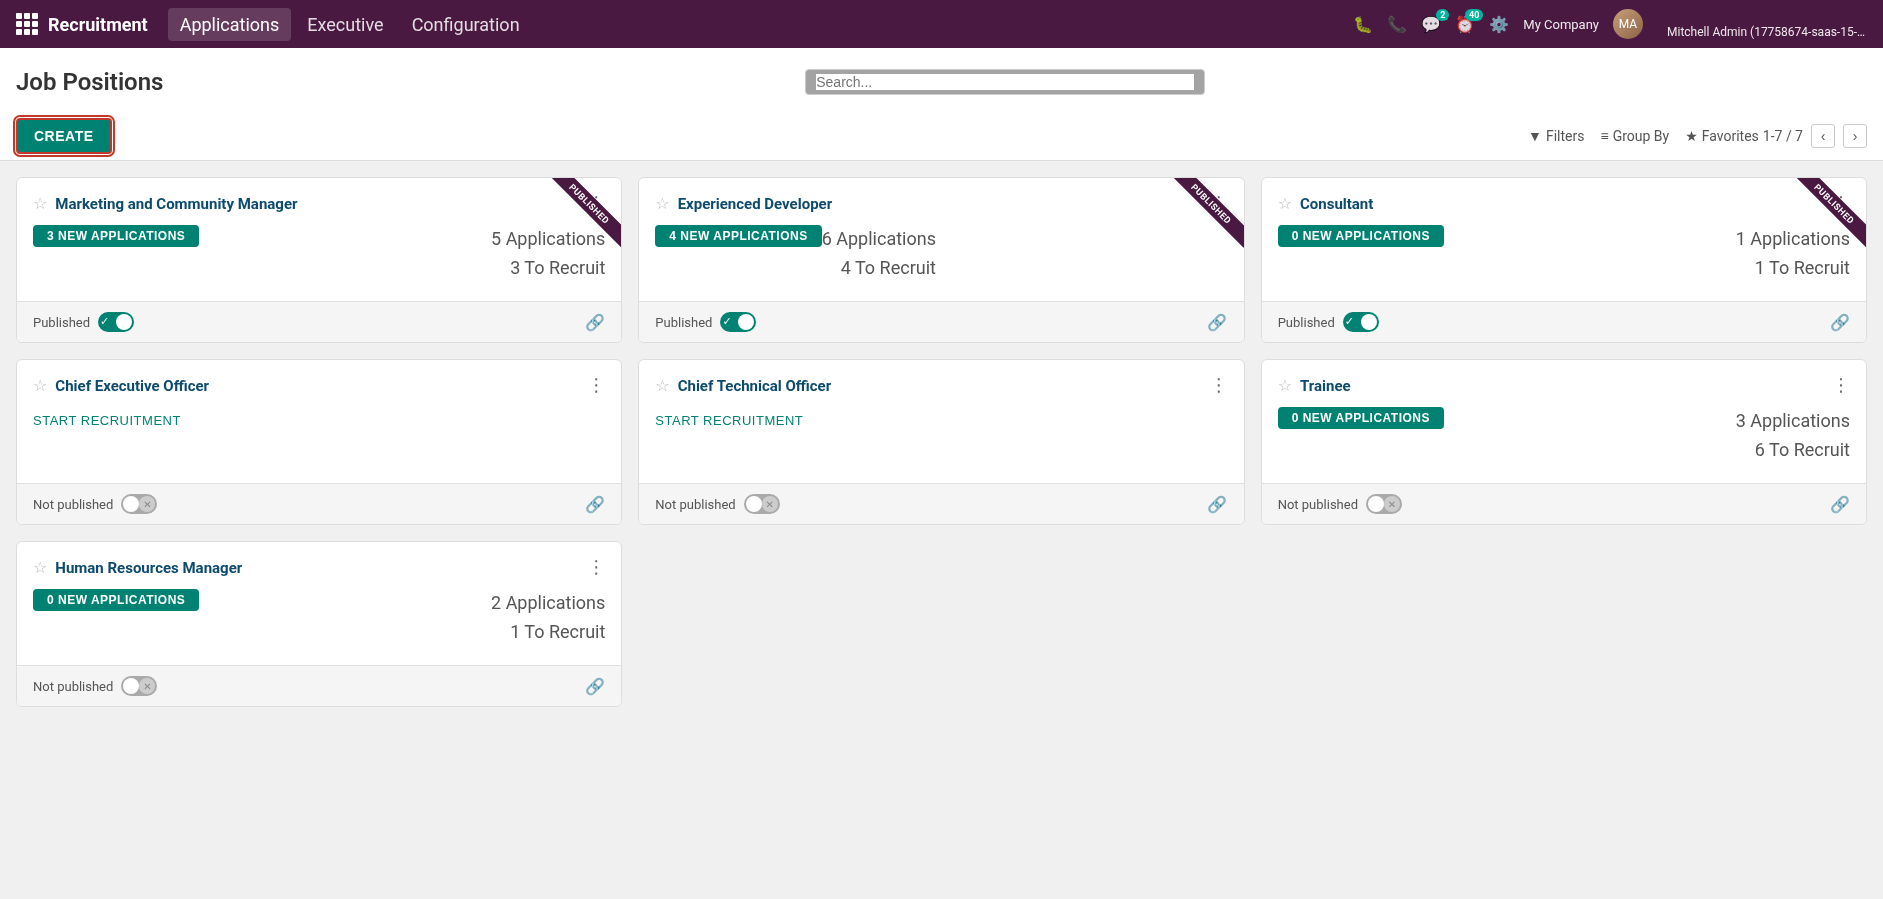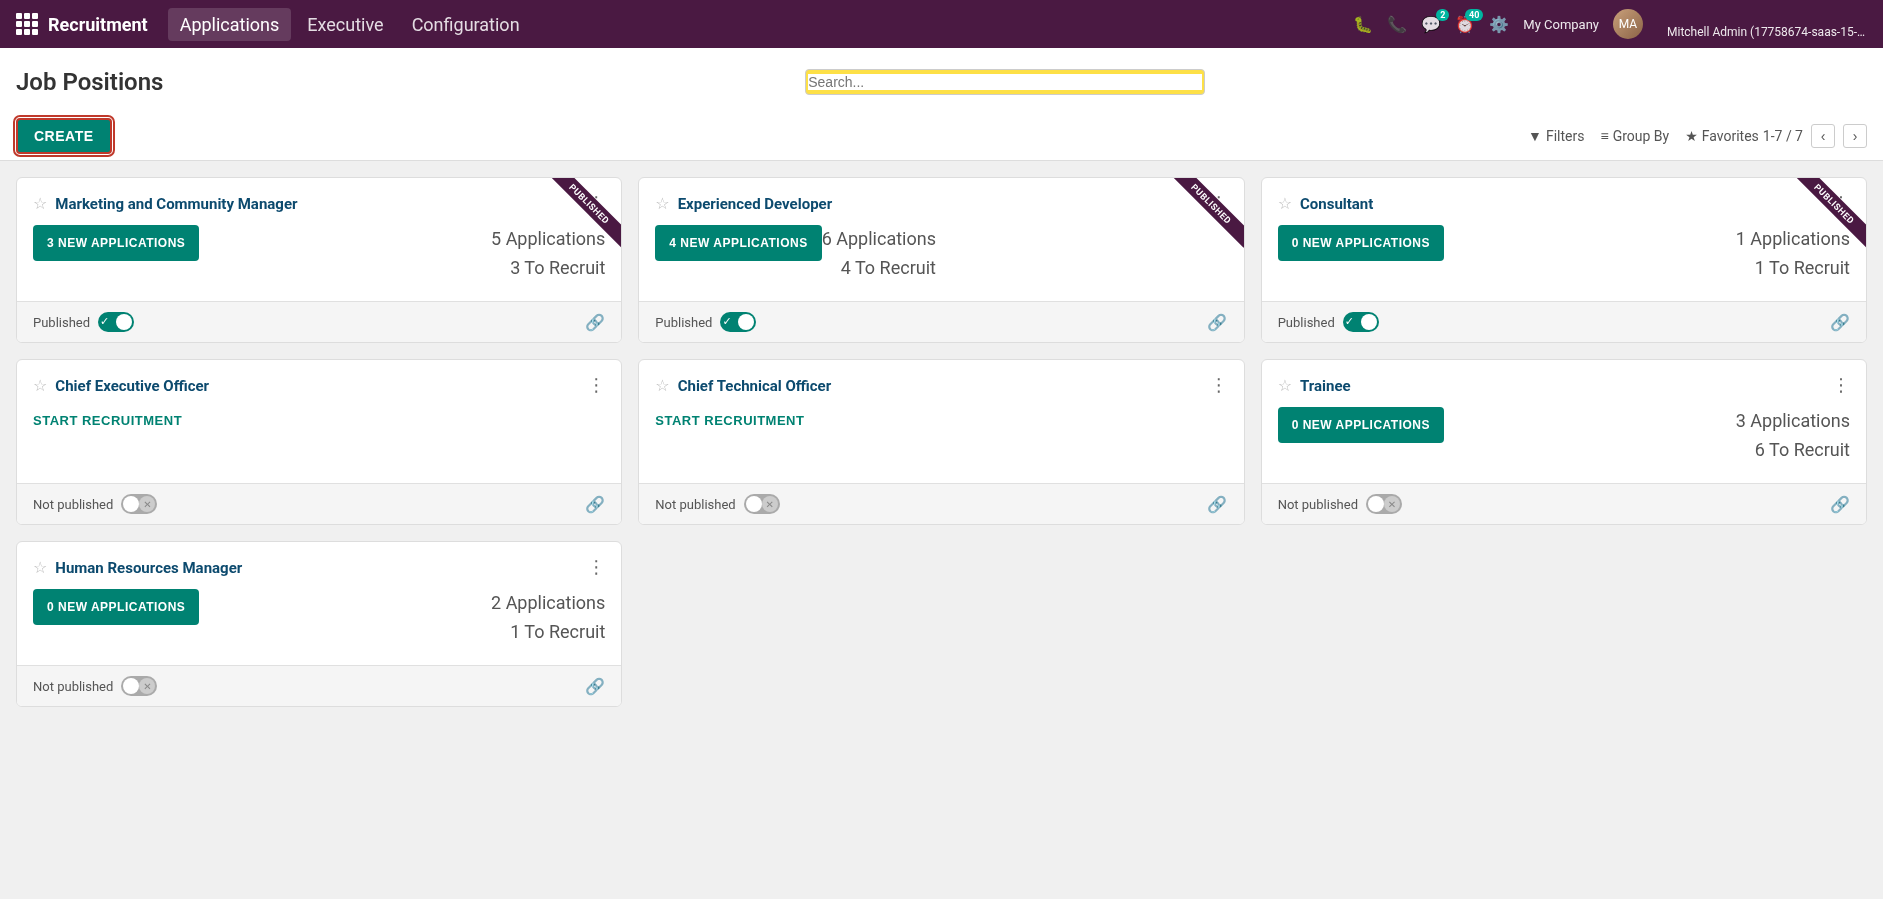--- a/index.html
+++ b/index.html
@@ -114,22 +114,22 @@
       color: #333;
     }
     .search-bar {
       flex: 1;
       max-width: 400px;
       margin: 13px 20px;
       display: flex;
       align-items: center;
       border: 1px solid #ccc;
       border-radius: 4px;
-      padding: 4px 2px;
-      background: #fde047;
+      padding: 4px 10px;
+      background: #a3a3a3;
     }
     .search-bar input {
       border: none;
       outline: none;
       width: 100%;
       font-size: 14px;
       color: #999;
     }
 
     .toolbar-row {
@@ -265,35 +265,35 @@
       transform: rotate(45deg);
       letter-spacing: 0.5px;
       white-space: nowrap;
     }
 
     .new-apps-btn {
       background: #008272;
       color: white;
       border: none;
       border-radius: 4px;
-      padding: 11px 14px;
+      padding: 4px 14px;
       font-size: 12px;
       font-weight: 700;
       cursor: pointer;
       letter-spacing: 0.5px;
       text-transform: uppercase;
       margin-bottom: 8px;
     }
 
     .start-recruit-btn {
       background: none;
       border: none;
       color: #008272;
       font-size: 13px;
-      font-weight: 700;
+      font-weight: 400;
       cursor: pointer;
       padding: 6px 0;
       text-transform: uppercase;
       letter-spacing: 0.5px;
     }
 
     .card-stats {
       text-align: right;
       font-size: 18px;
       color: #555;

